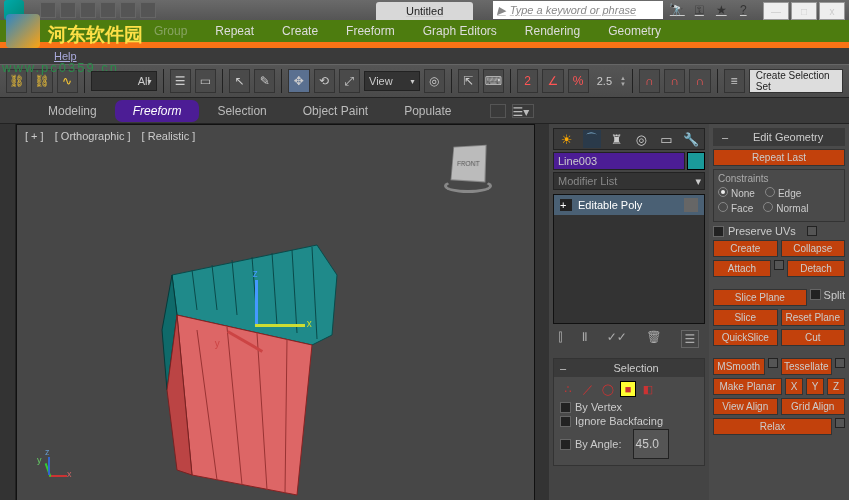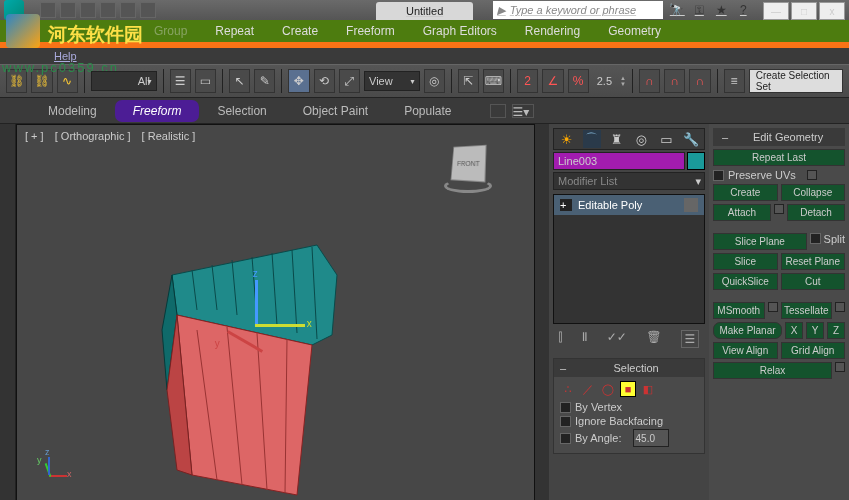--- a/index.html
+++ b/index.html
@@ -40,42 +40,42 @@
 .vp-cube .ring { position:absolute; left:-6px; bottom:-4px; width:48px; height:14px; border:3px solid #888; border-radius:50%; border-top-color:transparent; }
 .axis-triad { position:absolute; left:12px; bottom:12px; width:40px; height:40px; }
 .axis-triad .x { position:absolute; left:20px; top:20px; width:18px; height:2px; background:#c33; }
 .axis-triad .y { position:absolute; left:18px; top:8px; width:2px; height:14px; background:#3c3; transform:rotate(-20deg); }
 .axis-triad .z { position:absolute; left:19px; top:2px; width:2px; height:18px; background:#36c; }
 .cmd-panel { width:300px; background:#444; display:flex; }
 .cp-left { flex:1; padding:4px; display:flex; flex-direction:column; gap:2px; }
 .cp-right { width:140px; background:#4a4a4a; padding:4px; font-size:11px; color:#ccc; }
 .cp-icons { height:22px; background:#3a3a3a; display:flex; align-items:center; justify-content:space-around; border:1px solid #222; }
 .cpi { width:18px; height:18px; display:flex; align-items:center; justify-content:center; font-size:13px; }
-.name-field { height:18px; background:#a21caf; border:1px solid #222; color:#ccc; font-size:11px; padding:2px 4px; }
+.name-field { height:18px; background:#4c1d95; border:1px solid #222; color:#ccc; font-size:11px; padding:2px 4px; }
 .color-swatch { width:18px; height:18px; background:#1a9a9a; border:1px solid #000; }
 .row { display:flex; gap:2px; align-items:center; }
 .mod-combo { height:18px; background:#333; border:1px solid #222; color:#888; font-size:11px; padding:2px 4px; flex:1; position:relative; }
 .mod-combo::after { content:"▾"; position:absolute; right:3px; color:#ccc; }
 .mod-stack { height:130px; background:#333; border:1px solid #111; margin-top:2px; }
 .mod-item { background:#4a6074; color:#fff; font-size:11px; padding:3px 6px; display:flex; gap:6px; align-items:center; }
 .mod-tog { width:12px; height:12px; background:#222; }
 .mod-pin { width:14px; height:14px; background:#666; }
 .stack-btns { display:flex; gap:8px; justify-content:space-around; padding:4px 0; color:#aaa; font-size:12px; }
 .rollout { background:#4a4a4a; border:1px solid #333; margin-top:4px; }
 .rollout-hdr { background:#3a3a3a; color:#ccc; font-size:11px; padding:3px 6px; display:flex; }
 .rollout-hdr .dash { margin-right:8px; }
 .rollout-body { padding:4px 6px; font-size:11px; color:#ccc; }
 .sel-icons { display:flex; gap:4px; margin-bottom:4px; align-items:center; }
 .sel-icons div { width:16px; height:16px; border:1px solid transparent; display:flex; align-items:center; justify-content:center; }
 .sel-icons .v { color:#c33; } .sel-icons .e { color:#c33; } .sel-icons .b { color:#c33; }
 .sel-icons .p { background:#ff3; border-color:#000; } .sel-icons .el { color:#c33; }
 .chk-row { display:flex; align-items:center; gap:4px; margin:2px 0; }
 .chk { width:11px; height:11px; background:#222; border:1px solid #666; }
-.spin { width:36px; height:18px; background:#555; font-size:10px; padding:0 2px; display:inline-flex; align-items:center; border:1px solid #222; }
-.r-btn { background:#14532d; border:1px solid #333; color:#ccc; font-size:10px; padding:2px 0; text-align:center; cursor:pointer; flex:1; }
+.spin { width:36px; height:30px; background:#555; font-size:12px; padding:0 2px; display:inline-flex; align-items:center; border:1px solid #222; }
+.r-btn { background:#c2410c; border:1px solid #333; color:#ccc; font-size:10px; padding:2px 0; text-align:center; cursor:pointer; flex:1; }
 .r-row { display:flex; gap:3px; margin:3px 0; }
 .radio { width:10px; height:10px; border-radius:50%; border:1px solid #888; display:inline-block; margin-right:3px; }
 .radio.on::after { content:""; display:block; width:4px; height:4px; background:#eee; border-radius:50%; margin:2px; }
 .side-rollout-hdr { background:#3a3a3a; padding:3px; text-align:center; font-size:11px; color:#ccc; display:flex; }
 .side-rollout-hdr .dash{ margin: 0 6px; }
 .fs { border:1px solid #333; padding:3px 4px 4px; margin:3px 0; font-size:10px; }
 .fs-lg { font-size:10px; color:#aaa; margin-bottom:2px; }
 .sq { width:10px; height:10px; background:#555; border:1px solid #222; display:inline-block; }
 .watermark-logo { position:absolute; left:0; top:14px; width:52px; height:44px; z-index:30; }
 .watermark-logo .cube3d { width:34px; height:34px; background:linear-gradient(135deg,#2a86c7,#fca311); border-radius:4px; margin-left:6px; }
@@ -305,20 +305,31 @@
     </div>
 
     <div class="cp-right">
       <div class="side-rollout-hdr">
           <span class="dash">–</span>
           <span style="flex:1;">Edit Geometry</span>
         </div>
       <div class="r-row">
           <div class="r-btn">Repeat Last</div>
         </div>
+      <div class="fs">
+        <div class="fs-lg">Constraints</div>
+        <div class="r-row" style="gap:10px;">
+          <span><span class="radio on"></span><span>None</span></span>
+          <span><span class="radio"></span><span>Edge</span></span>
+        </div>
+        <div class="r-row" style="gap:10px;">
+          <span><span class="radio"></span><span>Face</span></span>
+          <span><span class="radio"></span><span>Normal</span></span>
+        </div>
+      </div>
       <div class="chk-row"><div class="chk"></div><span>Preserve UVs</span>&nbsp;<span class="sq"></span></div>
       <div class="r-row">
           <div class="r-btn">Create</div>
           <div class="r-btn">Collapse</div>
         </div>
       <div class="r-row">
           <div class="r-btn">Attach</div>
           <span class="sq"></span>
           <div class="r-btn">Detach</div>
         </div>
@@ -337,21 +348,21 @@
           <div class="r-btn">Cut</div>
         </div>
       <div style="height:6px;"></div>
       <div class="r-row">
           <div class="r-btn">MSmooth</div>
           <span class="sq"></span>
           <div class="r-btn">Tessellate</div>
           <span class="sq"></span>
         </div>
       <div class="r-row">
-          <div class="r-btn" style="flex:2;border-radius:7px;">Make Planar</div>
+          <div class="r-btn" style="flex:2;">Make Planar</div>
           <div class="r-btn" style="flex:0 0 18px;">X</div>
           <div class="r-btn" style="flex:0 0 18px;">Y</div>
           <div class="r-btn" style="flex:0 0 18px;">Z</div>
         </div>
       <div class="r-row">
           <div class="r-btn">View Align</div>
           <div class="r-btn">Grid Align</div>
         </div>
       <div class="r-row">
           <div class="r-btn">Relax</div>

